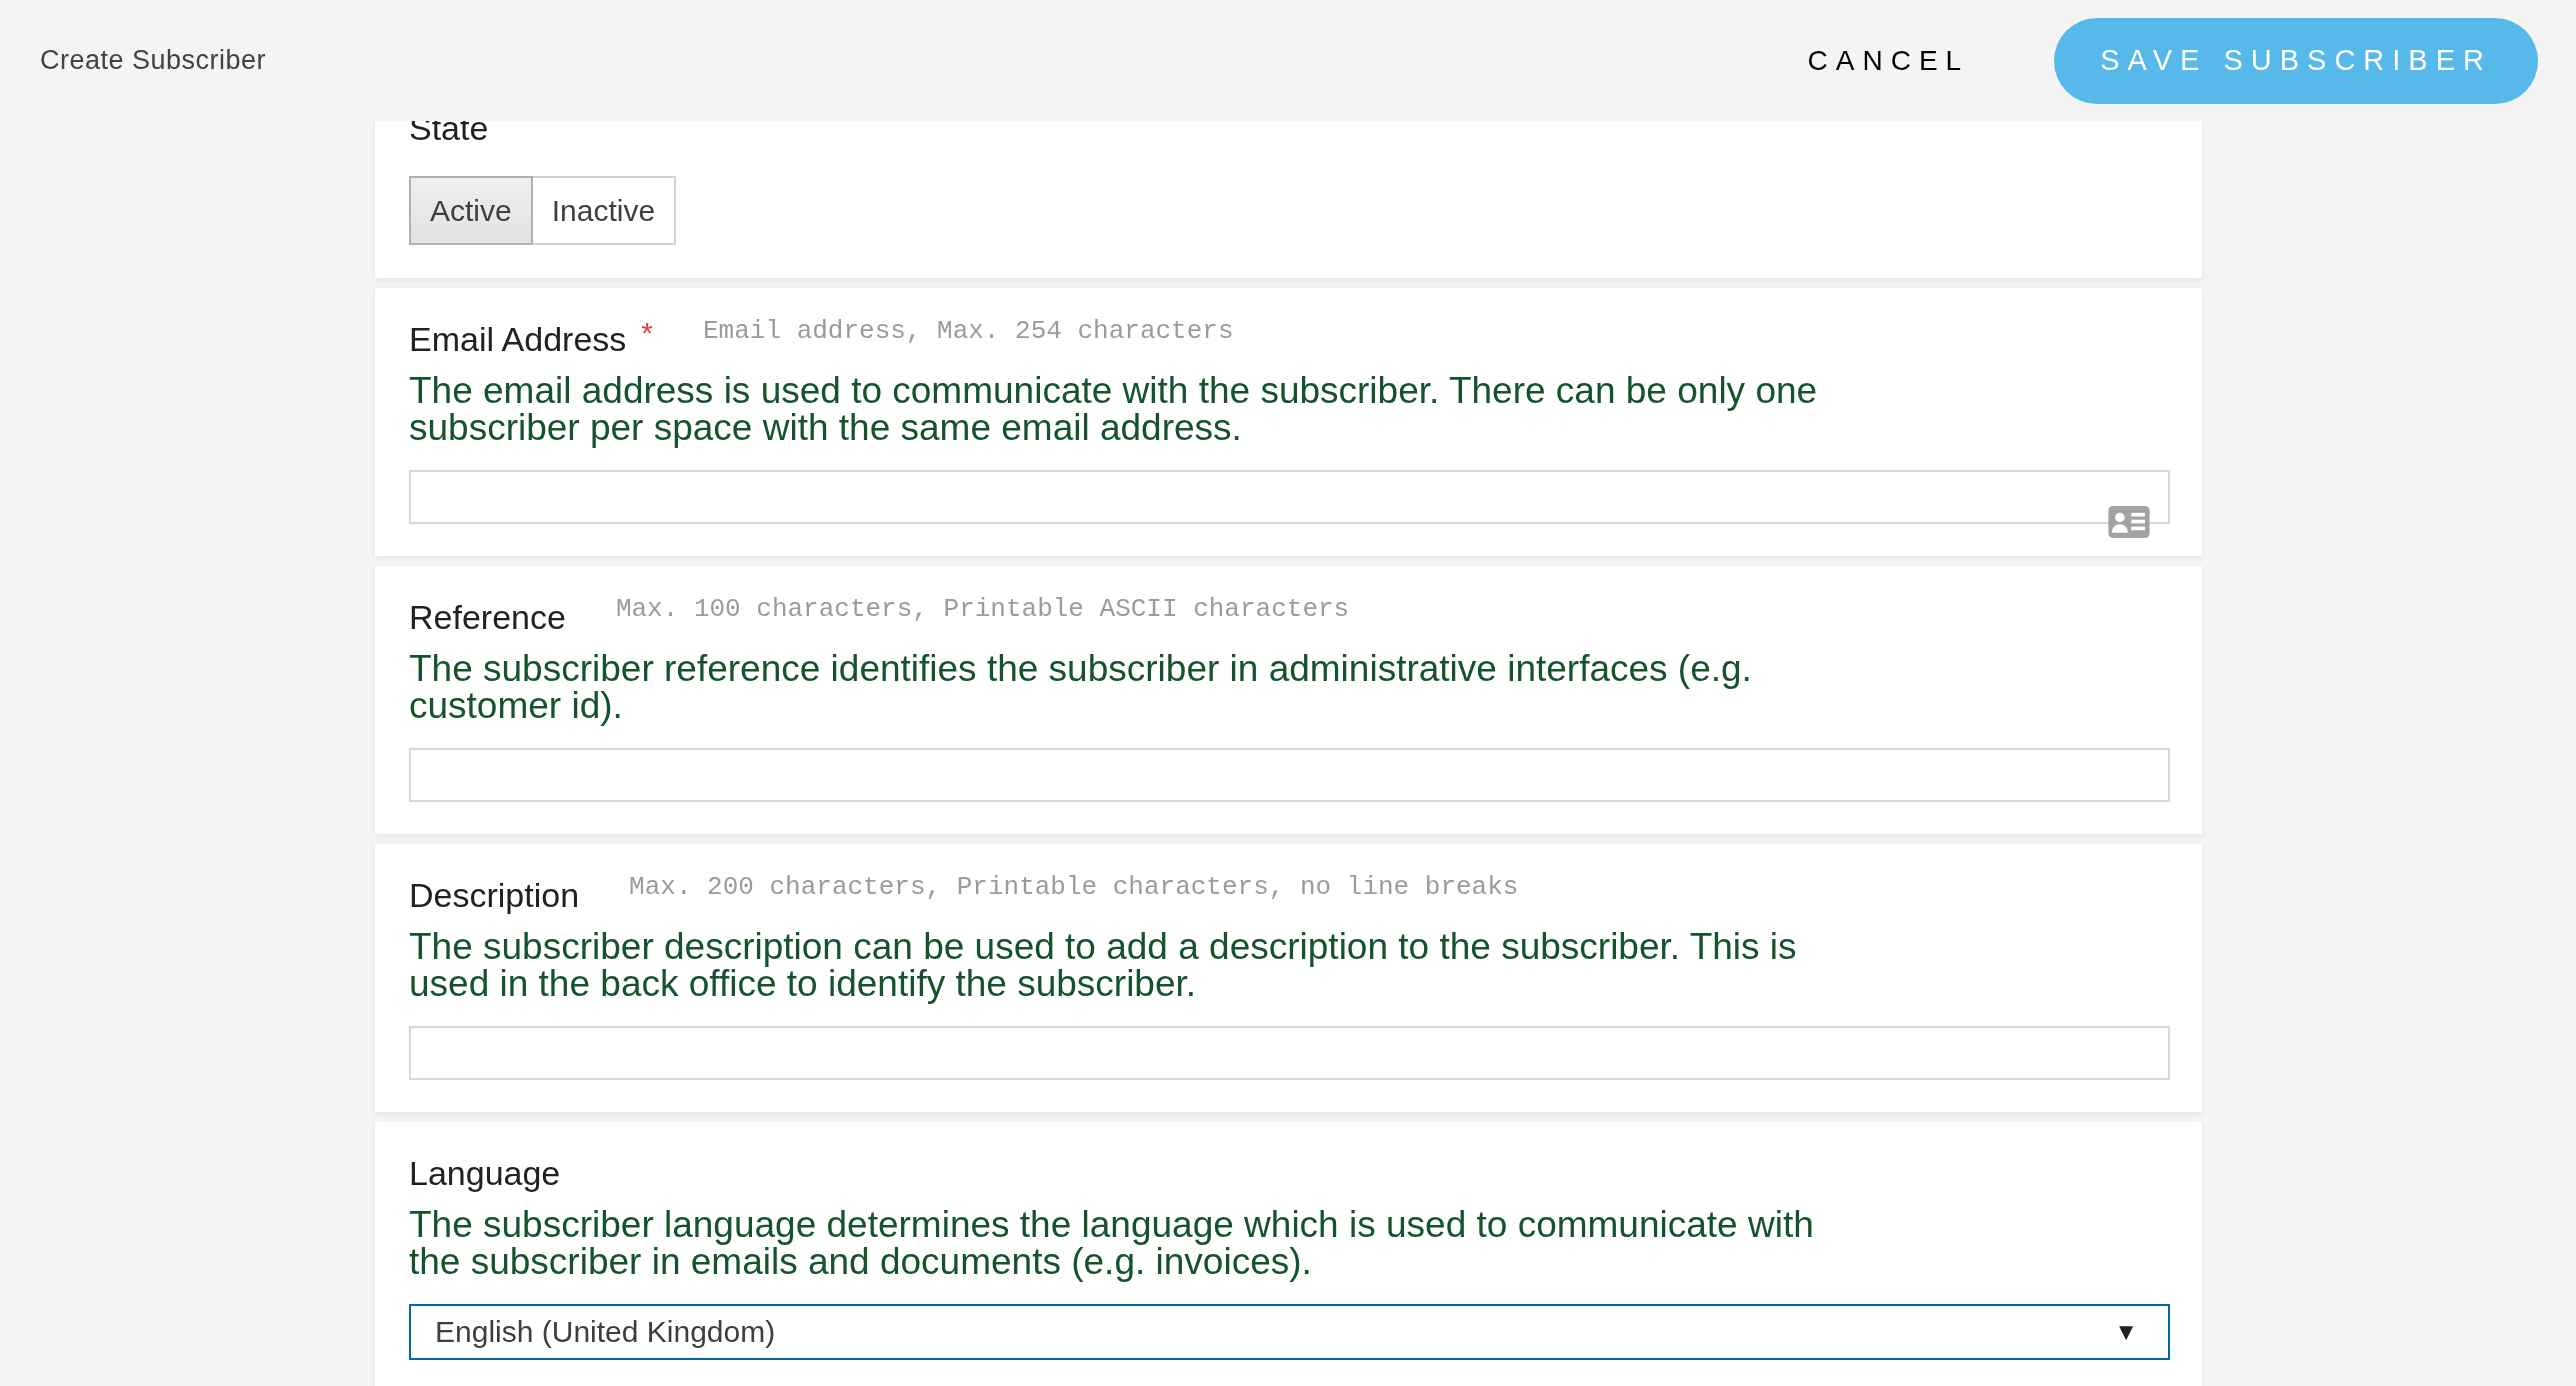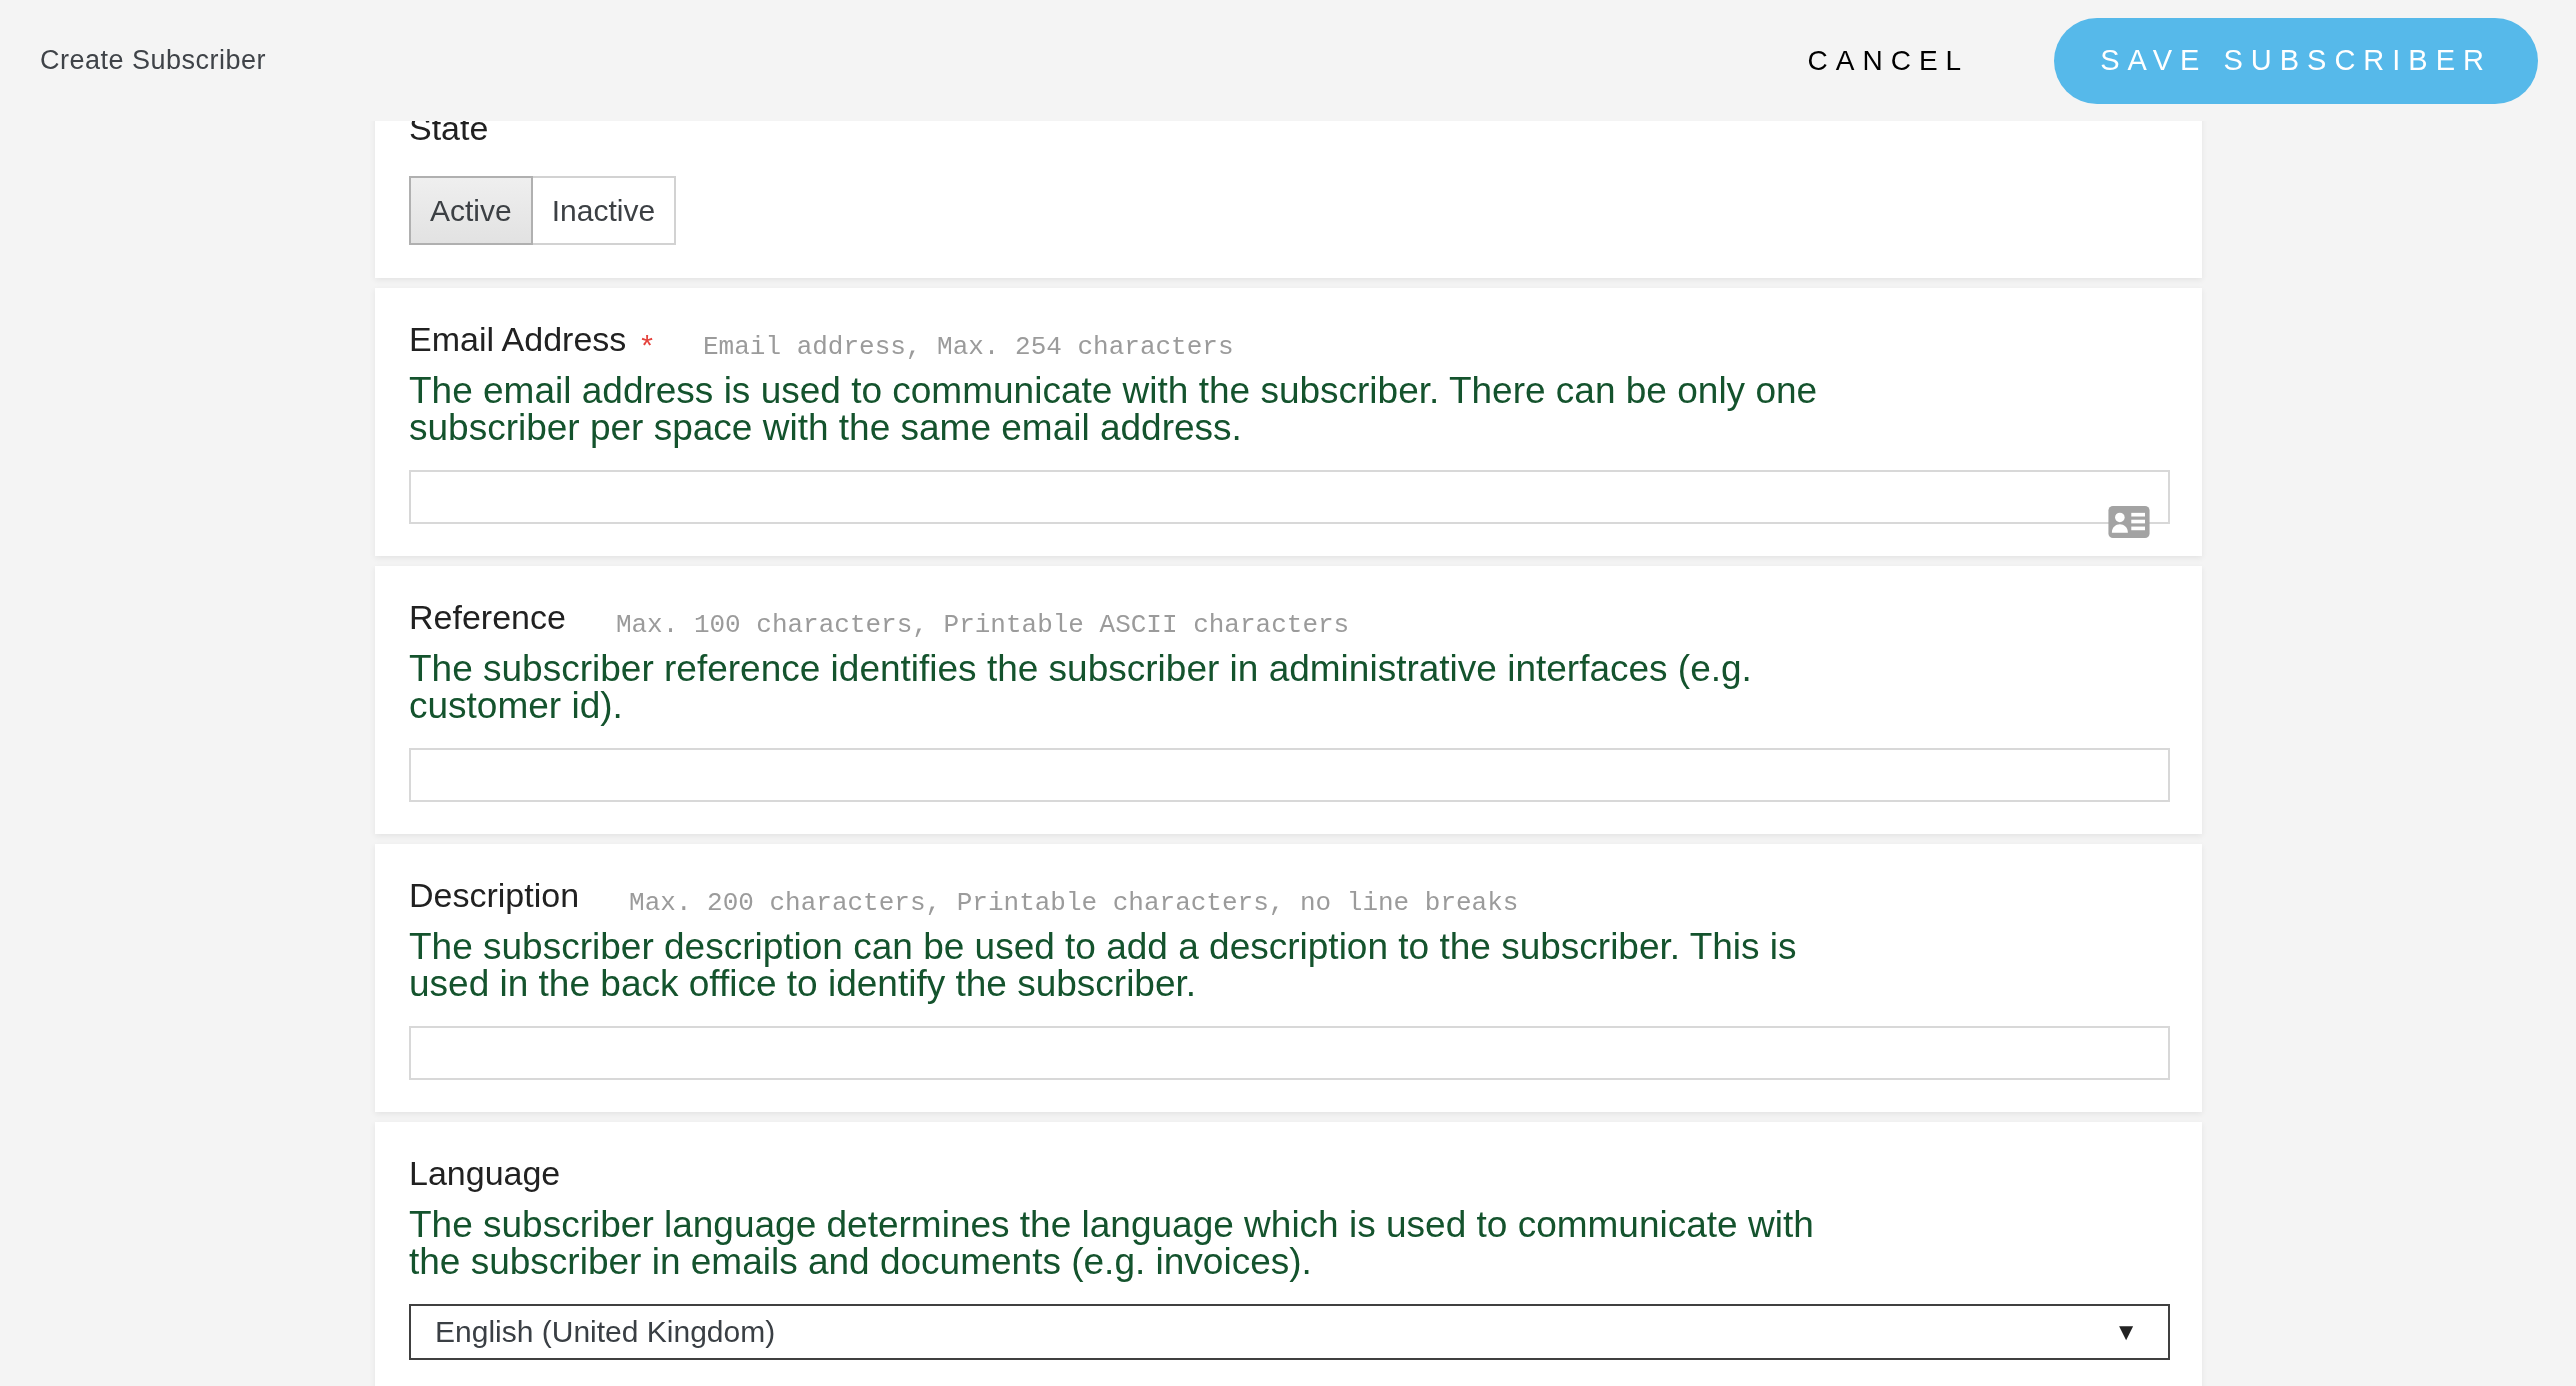--- a/index.html
+++ b/index.html
@@ -60,21 +60,21 @@
   .card {
     background: #ffffff;
     box-shadow: 0 2px 6px rgba(0,0,0,0.07);
     padding: 28px 32px 32px 34px;
     margin-bottom: 10px;
   }
   .card.state-card { padding-top: 47px; padding-bottom: 33px; }
 
   .label-row {
     display: flex;
-    align-items: flex-end;
+    align-items: flex-start;
   }
   .field-label {
     font-size: 34px;
     line-height: 46px;
     color: #212121;
   }
   .required-marker {
     font-size: 30px;
     color: #e5433d;
     margin-left: 15px;
@@ -138,21 +138,21 @@
     border: 2px solid #d2d2d2;
     border-left: none;
     text-align: right;
   }
 
   
   .select-box {
     margin-top: 24px;
     width: 100%;
     height: 56px;
-    border: 2px solid #404040;
+    border: 2px solid #0369a1;
     background: #ffffff;
     display: flex;
     align-items: center;
     justify-content: space-between;
     padding: 0 30px 0 24px;
     cursor: pointer;
   }
   .select-value {
     font-size: 30px;
     color: #3a3f44;

